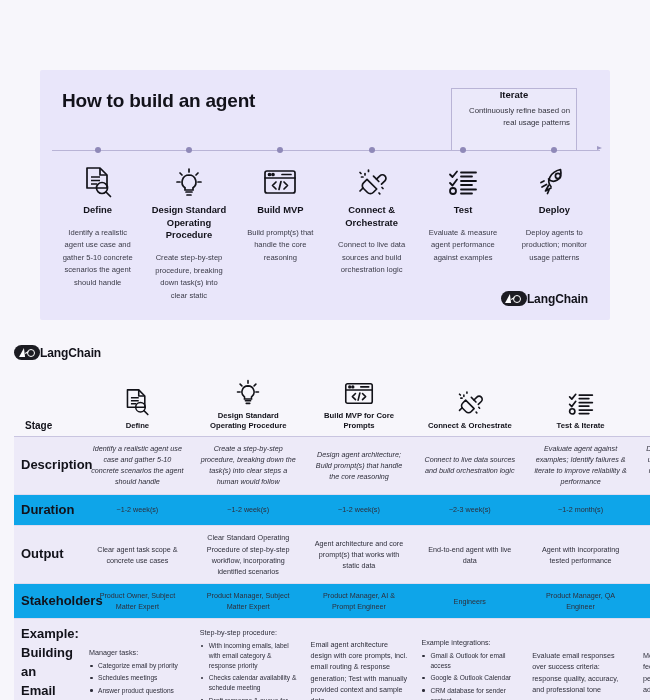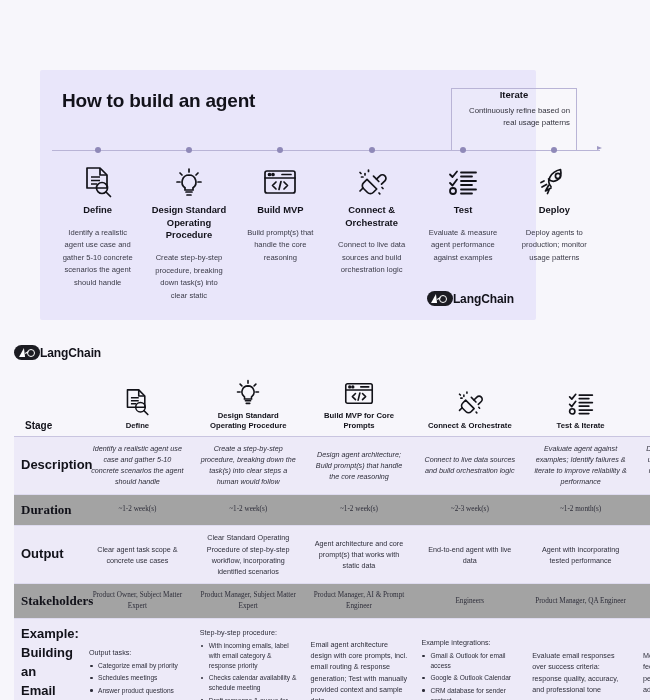--- a/index.html
+++ b/index.html
@@ -8,21 +8,21 @@
     background: #f7f6fb;
     font-family: "Liberation Sans", "DejaVu Sans", sans-serif;
     color: #1b1b1f;
     overflow: hidden;
   }
 
   
   .banner {
     position: absolute;
     left: 40px; top: 70px;
-    width: 496px; height: 250px;
+    width: 570px; height: 250px;
     background: #e9e6fa;
     border-radius: 2px;
   }
   .banner-title {
     position: absolute;
     left: 22px; top: 20px;
     font-size: 19px;
     font-weight: bold;
     letter-spacing: -0.2px;
     color: #12121a;
@@ -180,21 +180,21 @@
     padding-left: 4px;
     line-height: 1.45;
   }
   td.cell {
     font-size: 7.2px;
     line-height: 1.55;
     text-align: center;
     color: #2e2e3a;
   }
   tr.tint td { background: #edeaf8; }
-  tr.plain td { background: #a3a3a3; font-family: Liberation Serif, serif; }
+  tr.plain td { background: #0ea5e9; }
 
   td.cell.italic { font-style: italic; }
   td.cell.left { text-align: left; }
 
   td.cell ul {
     list-style: none;
     margin: 3px 0 0 0;
     padding: 0;
     text-align: left;
   }
@@ -462,21 +462,21 @@
     </tr>
 
     <tr class="tint">
       <td class="rowlabel">
         <div>Example:</div>
         <div>Building an</div>
         <div>Email Agent</div>
       </td>
 
       <td class="cell left">
-        <span class="lead">Output tasks:</span>
+        <span class="lead">Manager tasks:</span>
         <ul>
           <li>Categorize email by priority</li>
           <li>Schedules meetings</li>
           <li>Answer product questions</li>
         </ul>
       </td>
 
       <td class="cell left">
         <span class="lead">Step-by-step procedure:</span>
         <ul>

